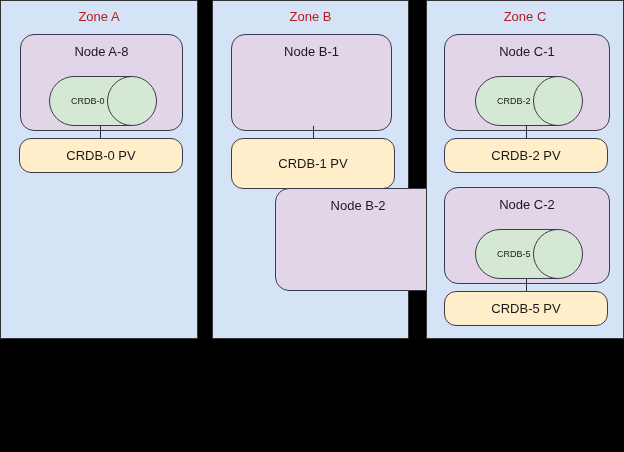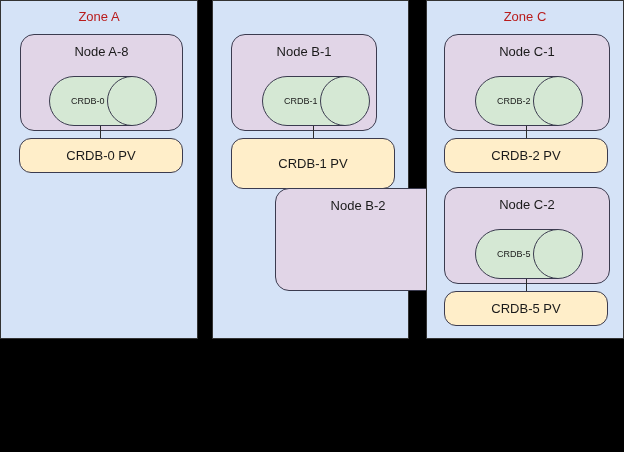--- a/index.html
+++ b/index.html
@@ -114,31 +114,25 @@
     </div>
 
     <div class="connector" style="left:99px; top:125px; height:14px;"></div>
 
     <div class="pv" style="left:18px; top:137px; width:164px; height:35px;">
       <span class="pv-label">CRDB-0 PV</span>
     </div>
   </div>
 
   <div class="zone" style="left:212px; top:0px; width:197px; height:339px;">
+    <div class="zone-title">Zone B</div>
 
-    <div class="node" style="left:18px; top:33px; width:146px; height:97px;">
+    <div class="node" style="left:18px; top:33px; width:161px; height:97px;">
       <div class="node-title">Node B-1</div>
 
-      <div class="cyl" style="left:30px; top:41px; width:108px; height:50px;">
-        <svg width="108" height="50" viewBox="0 0 108 50">
-          <path d="M 25 0.5 L 83 0.5 A 24.5 24.5 0 0 1 83 49.5 L 25 49.5 A 24.5 24.5 0 0 1 25 0.5 Z" fill="#d5e8d4" stroke="#3b3b4f" stroke-width="1"></path>
-          <path d="M 83 0.5 A 24.5 24.5 0 0 0 83 49.5" fill="none" stroke="#3b3b4f" stroke-width="1"></path>
-        </svg>
-        <div class="cyl-label" style="top:19px;">CRDB-1</div>
-      </div>
     </div>
 
     <div class="connector" style="left:100px; top:125px; height:14px;"></div>
 
     <div class="pv" style="left:18px; top:137px; width:164px; height:51px;">
       <span class="pv-label">CRDB-1 PV</span>
     </div>
 
     <div class="node" style="left:18px; top:187px; width:166px; height:103px;margin-left:44px;">
       <div class="node-title">Node B-2</div>

